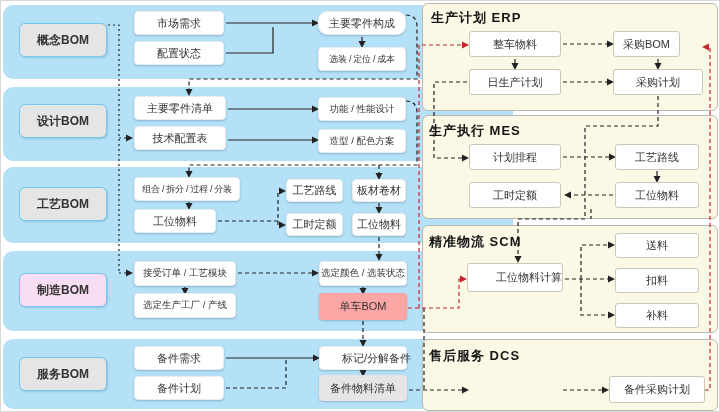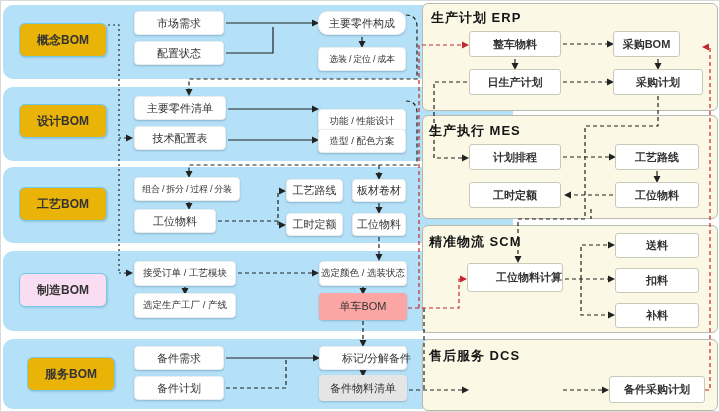--- a/index.html
+++ b/index.html
@@ -9,36 +9,36 @@
     font-family:"Liberation Sans",sans-serif;
   }
   .band{position:absolute;border-radius:10px;}
   .section{position:absolute;border-radius:6px;border:1px solid #b9b9ad;box-sizing:border-box;}
   .section-heading{
     position:absolute;font-weight:bold;font-size:13px;color:#151515;
     letter-spacing:1px;white-space:nowrap;
   }
   .bom-label{
     position:absolute;display:flex;align-items:center;justify-content:center;
-    background:#eab308;border:1px solid #74c9e8;border-radius:6px;
+    background:#e5e5e5;border:1px solid #74c9e8;border-radius:6px;
     font-weight:bold;font-size:12px;color:#333;white-space:nowrap;
     box-shadow:1px 1px 2px rgba(0,60,90,.18);box-sizing:border-box;
   }
   .node{
     position:absolute;display:flex;align-items:center;justify-content:center;
     background:#ffffff;border:1px solid #e8edf0;border-radius:4px;
     font-size:11px;color:#333;white-space:nowrap;
     box-shadow:0 1px 2px rgba(40,80,110,.30);box-sizing:border-box;
   }
   .node.sz-s{font-size:9.5px;}
   .node.sz-xs{font-size:9px;letter-spacing:-0.3px;}
   .rnode{
     position:absolute;display:flex;align-items:center;justify-content:center;
     background:#ffffff;border:1px solid #c9c9bb;border-radius:3px;
-    font-size:11px;color:#333;white-space:nowrap;box-sizing:border-box;font-weight:bold;
+    font-size:11px;color:#333;white-space:nowrap;box-sizing:border-box;
   }
   svg.wires{position:absolute;left:0;top:0;pointer-events:none;}
 </style>
 </head>
 <body>
 
 <div class="stage">
   <div id="bands-layer">
       <div class="band" style="left: 2px; top: 4px; width: 510px; height: 74px; background: rgb(181, 225, 248);"></div>
       <div class="band" style="left: 2px; top: 86px; width: 510px; height: 74px; background: rgb(181, 225, 248);"></div>
@@ -108,35 +108,35 @@
   </svg>
   <div id="nodes-layer">
       <div class="bom-label" style="left: 18px; top: 22px; width: 88px; height: 34px;">概念BOM</div>
       <div class="node" style="left: 133px; top: 10px; width: 90px; height: 24px;">市场需求</div>
       <div class="node" style="left: 133px; top: 40px; width: 90px; height: 24px;">配置状态</div>
       <div class="node" style="left: 317px; top: 10px; width: 88px; height: 24px; border-radius: 9px;">主要零件构成</div>
       <div class="node sz-xs" style="left: 317px; top: 46px; width: 88px; height: 24px;">选装 / 定位 / 成本</div>
       <div class="bom-label" style="left: 18px; top: 103px; width: 88px; height: 34px;">设计BOM</div>
       <div class="node" style="left: 133px; top: 95px; width: 92px; height: 24px;">主要零件清单</div>
       <div class="node" style="left: 133px; top: 125px; width: 92px; height: 24px;">技术配置表</div>
-      <div class="node sz-s" style="left: 317px; top: 108px; width: 88px; height: 24px;">功能 / 性能设计</div>
+      <div class="node sz-s" style="left: 317px; top: 96px; width: 88px; height: 24px;">功能 / 性能设计</div>
       <div class="node sz-s" style="left: 317px; top: 128px; width: 88px; height: 24px;">造型 / 配色方案</div>
       <div class="bom-label" style="left: 18px; top: 186px; width: 88px; height: 34px;">工艺BOM</div>
       <div class="node sz-xs" style="left: 133px; top: 176px; width: 106px; height: 24px;">组合 / 拆分 / 过程 / 分装</div>
       <div class="node" style="left: 133px; top: 208px; width: 82px; height: 24px;">工位物料</div>
       <div class="node" style="left: 285px; top: 178px; width: 57px; height: 23px;">工艺路线</div>
       <div class="node" style="left: 351px; top: 178px; width: 54px; height: 23px;">板材卷材</div>
       <div class="node" style="left: 285px; top: 212px; width: 57px; height: 23px;">工时定额</div>
       <div class="node" style="left: 351px; top: 212px; width: 54px; height: 23px;">工位物料</div>
       <div class="bom-label" style="left: 18px; top: 272px; width: 88px; height: 34px; background: rgb(248, 221, 243);">制造BOM</div>
       <div class="node sz-s" style="left: 133px; top: 260px; width: 102px; height: 25px;">接受订单 / 工艺模块</div>
       <div class="node sz-s" style="left: 133px; top: 292px; width: 102px; height: 25px;">选定生产工厂 / 产线</div>
       <div class="node sz-s" style="left: 318px; top: 260px; width: 88px; height: 25px;">选定颜色 / 选装状态</div>
       <div class="node" style="left: 318px; top: 292px; width: 88px; height: 27px; background: #fca5a5; border: none;">单车BOM</div>
-      <div class="bom-label" style="left: 18px; top: 356px; width: 88px; height: 34px; margin-left: 8px;">服务BOM</div>
+      <div class="bom-label" style="left: 18px; top: 356px; width: 88px; height: 34px;">服务BOM</div>
       <div class="node" style="left: 133px; top: 345px; width: 90px; height: 24px;">备件需求</div>
       <div class="node" style="left: 133px; top: 375px; width: 90px; height: 24px;">备件计划</div>
       <div class="node" style="left: 318px; top: 345px; width: 88px; height: 24px; padding-left: 27px;">标记/分解备件</div>
       <div class="node" style="left: 318px; top: 374px; width: 88px; height: 26px; background: #e5e5e5; border: none;">备件物料清单</div>
       <div class="section-heading" style="left: 430px; top: 8px;">生产计划 ERP</div>
       <div class="rnode" style="left: 468px; top: 30px; width: 92px; height: 26px;">整车物料</div>
       <div class="rnode" style="left: 612px; top: 30px; width: 67px; height: 26px;">采购BOM</div>
       <div class="rnode" style="left: 468px; top: 68px; width: 92px; height: 26px;">日生产计划</div>
       <div class="rnode" style="left: 612px; top: 68px; width: 90px; height: 26px;">采购计划</div>
       <div class="section-heading" style="left: 428px; top: 121px;">生产执行 MES</div>

